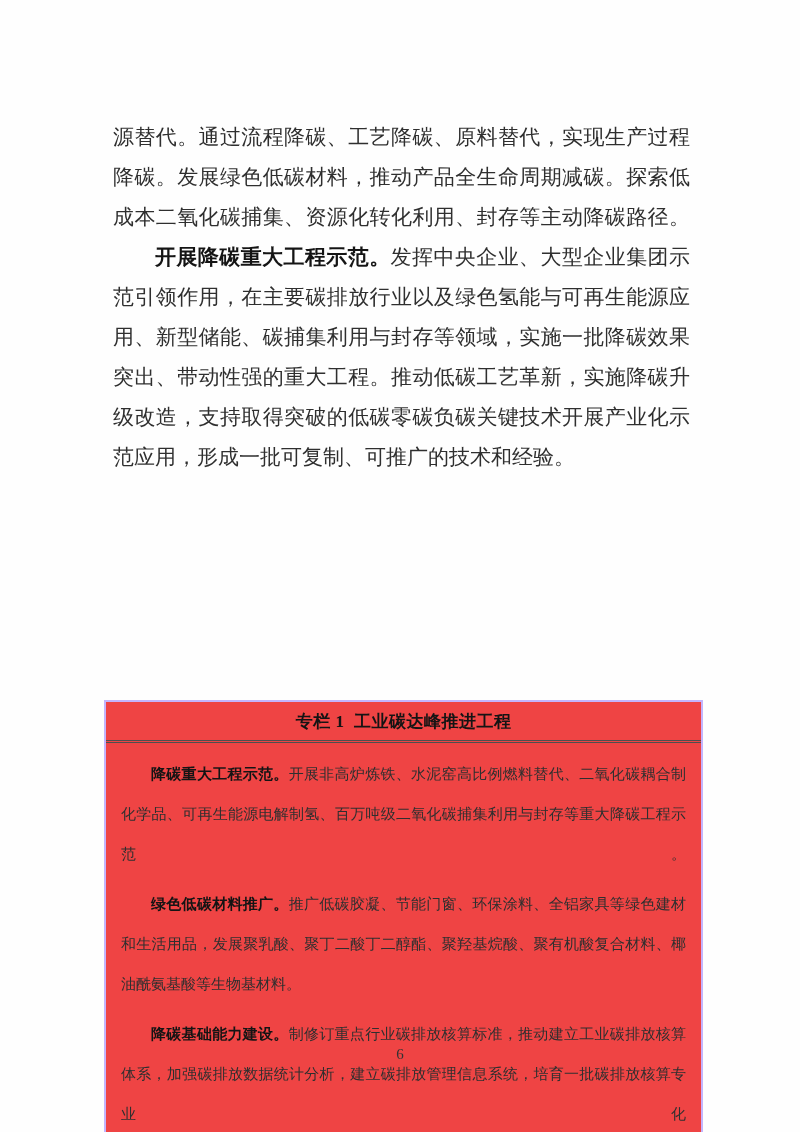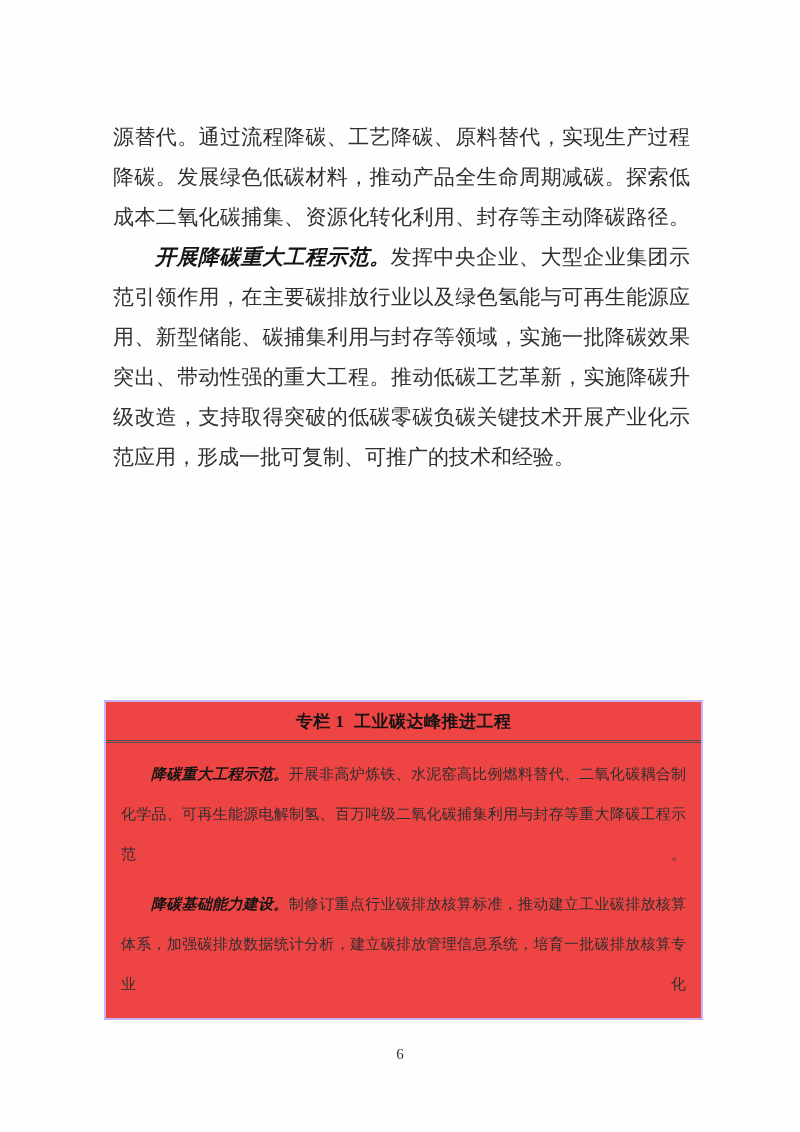--- a/index.html
+++ b/index.html
@@ -23,21 +23,21 @@
     margin: 0;
     font-size: 21px;
     line-height: 40px;
     color: #2f2f2f;
     text-align: justify;
     text-justify: inter-character;
     line-break: strict;
   }
   .body-para.indent { text-indent: 42px; }
   .body-para.full-last { text-align-last: justify; }
-  .lead { font-weight: bold; color: #141414; font-style: italic; }
+  .lead { font-weight: bold; color: #141414; }
 
   .column-box {
     position: absolute;
     left: 104px;
     top: 700px;
     width: 599px;
     border: 2px solid #c4b5fd;
     background: #ef4444;
   }
   .box-title {
@@ -81,19 +81,20 @@
 
   <div class="text-column">
       <p class="body-para full-last">源替代。通过流程降碳、工艺降碳、原料替代，实现生产过程降碳。发展绿色低碳材料，推动产品全生命周期减碳。探索低成本二氧化碳捕集、资源化转化利用、封存等主动降碳路径。</p>
       <p class="body-para indent"><b class="lead">开展降碳重大工程示范。</b>发挥中央企业、大型企业集团示范引领作用，在主要碳排放行业以及绿色氢能与可再生能源应用、新型储能、碳捕集利用与封存等领域，实施一批降碳效果突出、带动性强的重大工程。推动低碳工艺革新，实施降碳升级改造，支持取得突破的低碳零碳负碳关键技术开展产业化示范应用，形成一批可复制、可推广的技术和经验。</p>
     </div>
 
   <div class="column-box">
     <div class="box-title">专栏 1  工业碳达峰推进工程</div>
     <div class="box-body">
         <p class="box-para full-last"><b class="lead">降碳重大工程示范。</b>开展非高炉炼铁、水泥窑高比例燃料替代、二氧化碳耦合制化学品、可再生能源电解制氢、百万吨级二氧化碳捕集利用与封存等重大降碳工程示范。</p>
+        <p class="box-para"><b class="lead">绿色低碳材料推广。</b>推广低碳胶凝、节能门窗、环保涂料、全铝家具等绿色建材和生活用品，发展聚乳酸、聚丁二酸丁二醇酯、聚羟基烷酸、聚有机酸复合材料、椰油酰氨基酸等生物基材料。</p>
         <p class="box-para full-last"><b class="lead">降碳基础能力建设。</b>制修订重点行业碳排放核算标准，推动建立工业碳排放核算体系，加强碳排放数据统计分析，建立碳排放管理信息系统，培育一批碳排放核算专业化</p>
       </div>
   </div>
 
   <div class="page-number">6</div>
 
 </div>
 
 </body></html>

